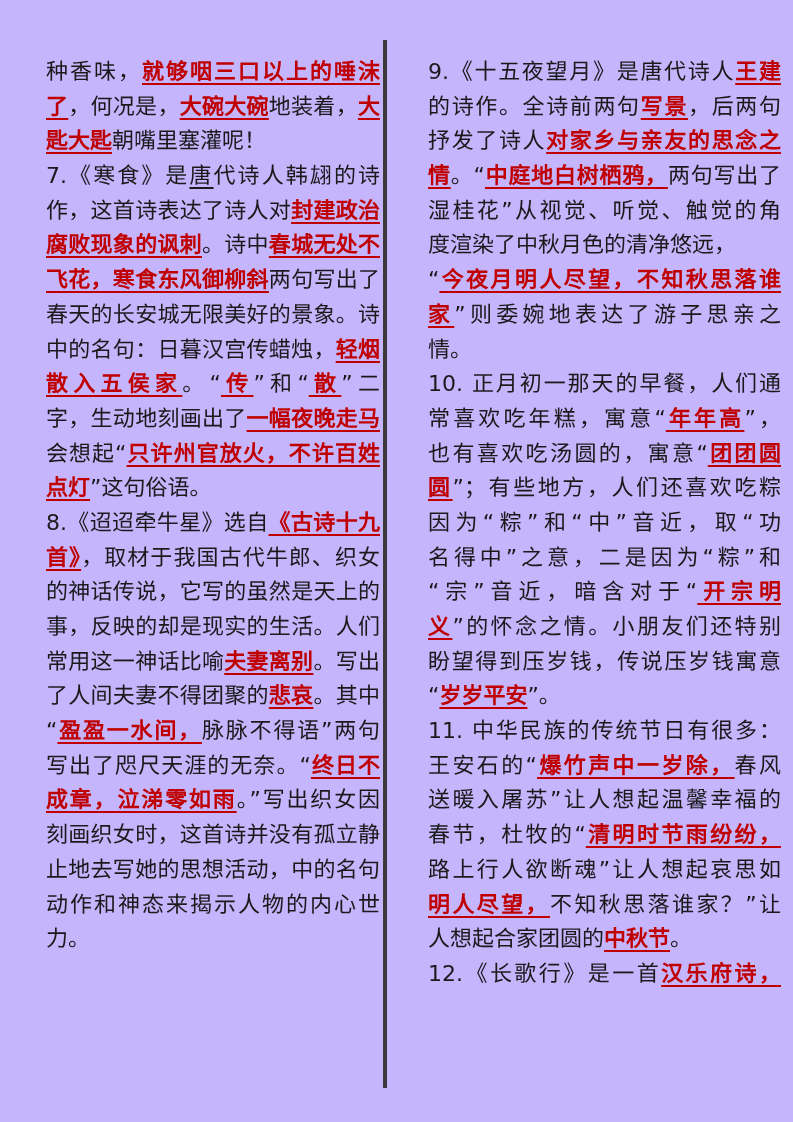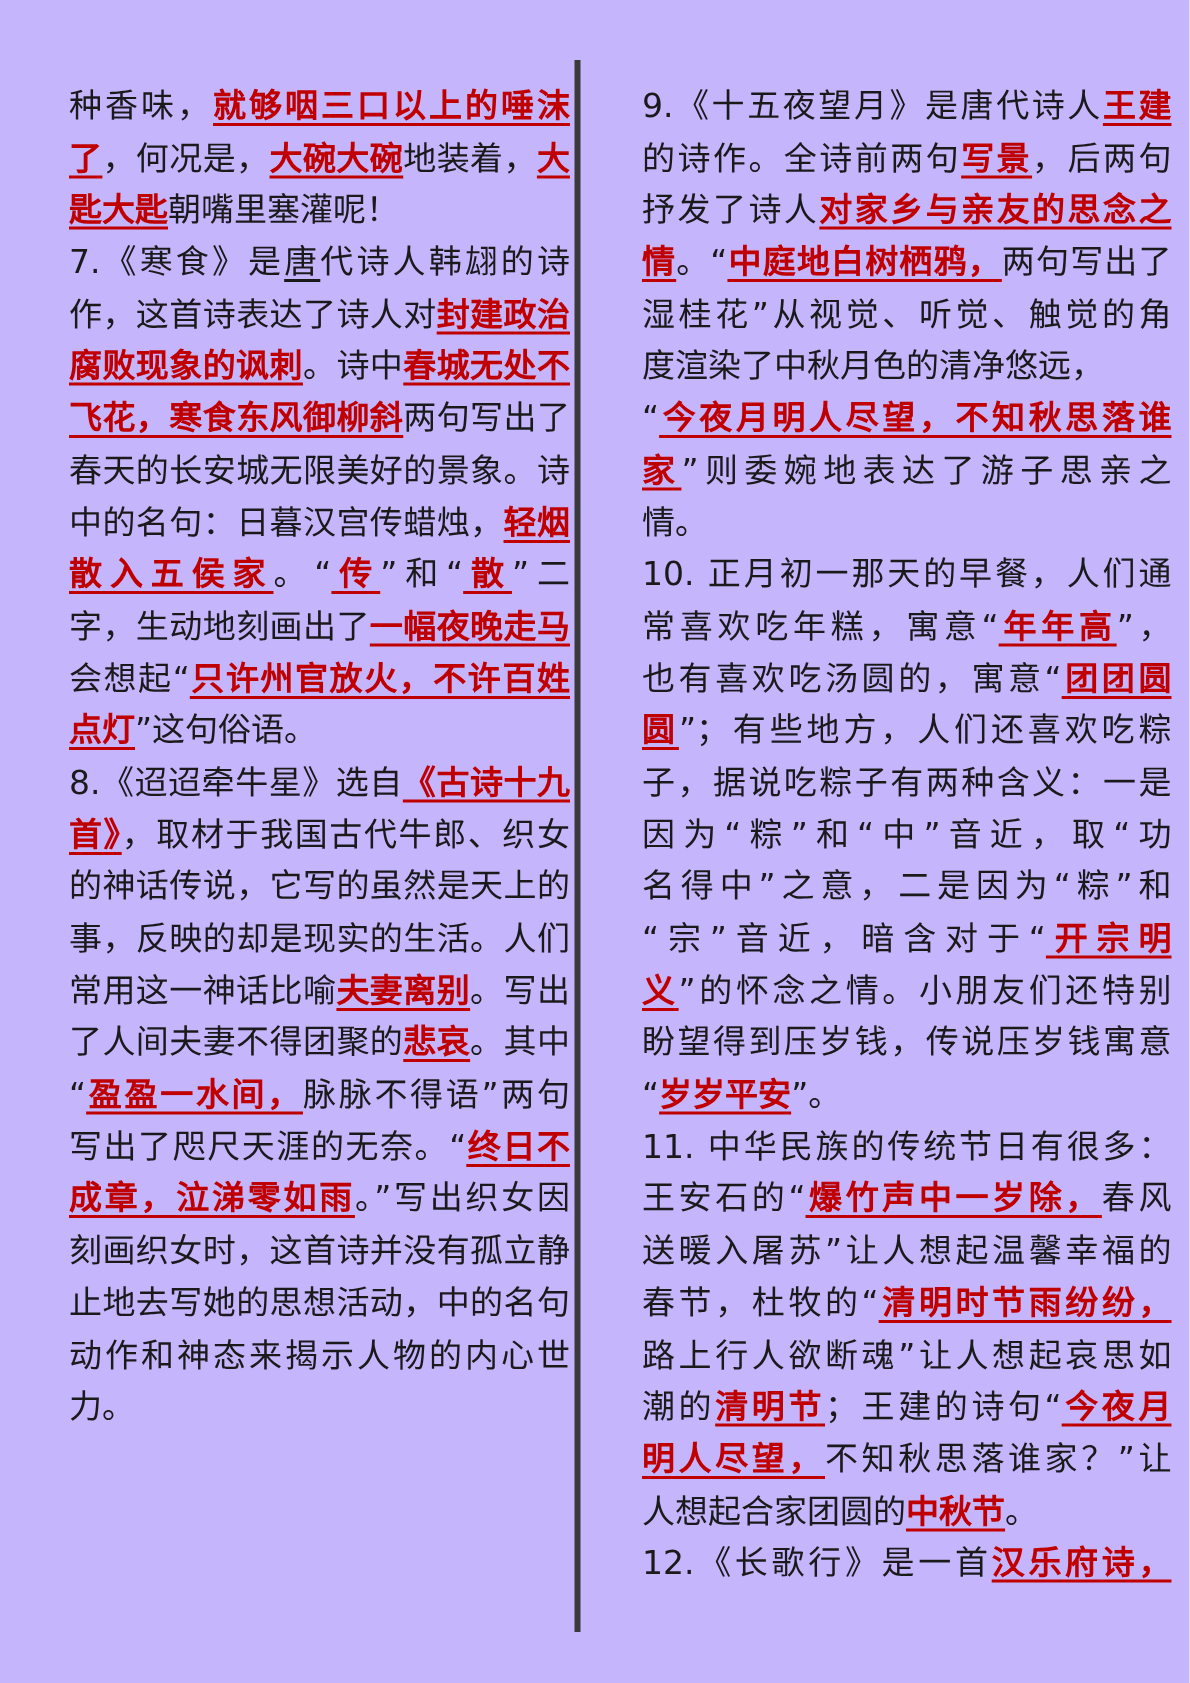--- a/index.html
+++ b/index.html
@@ -103,30 +103,28 @@
       <div class="line"><span class="hl">情</span><span class="tx">。“</span><span class="hl">中庭地白树栖鸦，</span><span class="tx">两句写出了</span></div>
       <div class="line"><span class="tx">湿桂花”从视觉、听觉、触觉的角</span></div>
       <div class="line short"><span class="tx">度渲染了中秋月色的清净悠远，</span></div>
       <div class="line"><span class="tx">“</span><span class="hl">今夜月明人尽望，不知秋思落谁</span></div>
       <div class="line"><span class="hl">家</span><span class="tx">”则委婉地表达了游子思亲之</span></div>
       <div class="line short"><span class="tx">情。</span></div>
       <div class="line"><span class="tx">10. 正月初一那天的早餐，人们通</span></div>
       <div class="line"><span class="tx">常喜欢吃年糕，寓意“</span><span class="hl">年年高</span><span class="tx">”，</span></div>
       <div class="line"><span class="tx">也有喜欢吃汤圆的，寓意“</span><span class="hl">团团圆</span></div>
       <div class="line"><span class="hl">圆</span><span class="tx">”；有些地方，人们还喜欢吃粽</span></div>
-      <div class="line"><span class="tx">子，据说吃粽子有两种含义：一是</span></div>
       <div class="line"><span class="tx">因为“粽”和“中”音近，取“功</span></div>
       <div class="line"><span class="tx">名得中”之意，二是因为“粽”和</span></div>
       <div class="line"><span class="tx">“宗”音近，暗含对于“</span><span class="hl">开宗明</span></div>
       <div class="line"><span class="hl">义</span><span class="tx">”的怀念之情。小朋友们还特别</span></div>
       <div class="line"><span class="tx">盼望得到压岁钱，传说压岁钱寓意</span></div>
       <div class="line short"><span class="tx">“</span><span class="hl">岁岁平安</span><span class="tx">”。</span></div>
       <div class="line"><span class="tx">11. 中华民族的传统节日有很多：</span></div>
       <div class="line"><span class="tx">王安石的“</span><span class="hl">爆竹声中一岁除，</span><span class="tx">春风</span></div>
       <div class="line"><span class="tx">送暖入屠苏”让人想起温馨幸福的</span></div>
       <div class="line"><span class="tx">春节，杜牧的“</span><span class="hl">清明时节雨纷纷，</span></div>
       <div class="line"><span class="tx">路上行人欲断魂”让人想起哀思如</span></div>
-      <div class="line"><span class="tx">潮的</span><span class="hl">清明节</span><span class="tx">；王建的诗句“</span><span class="hl">今夜月</span></div>
       <div class="line"><span class="hl">明人尽望，</span><span class="tx">不知秋思落谁家？”让</span></div>
       <div class="line short"><span class="tx">人想起合家团圆的</span><span class="hl">中秋节</span><span class="tx">。</span></div>
       <div class="line"><span class="tx">12.《长歌行》是一首</span><span class="hl">汉乐府诗，</span></div>
     </div>
 </div>
 
 </body></html>

